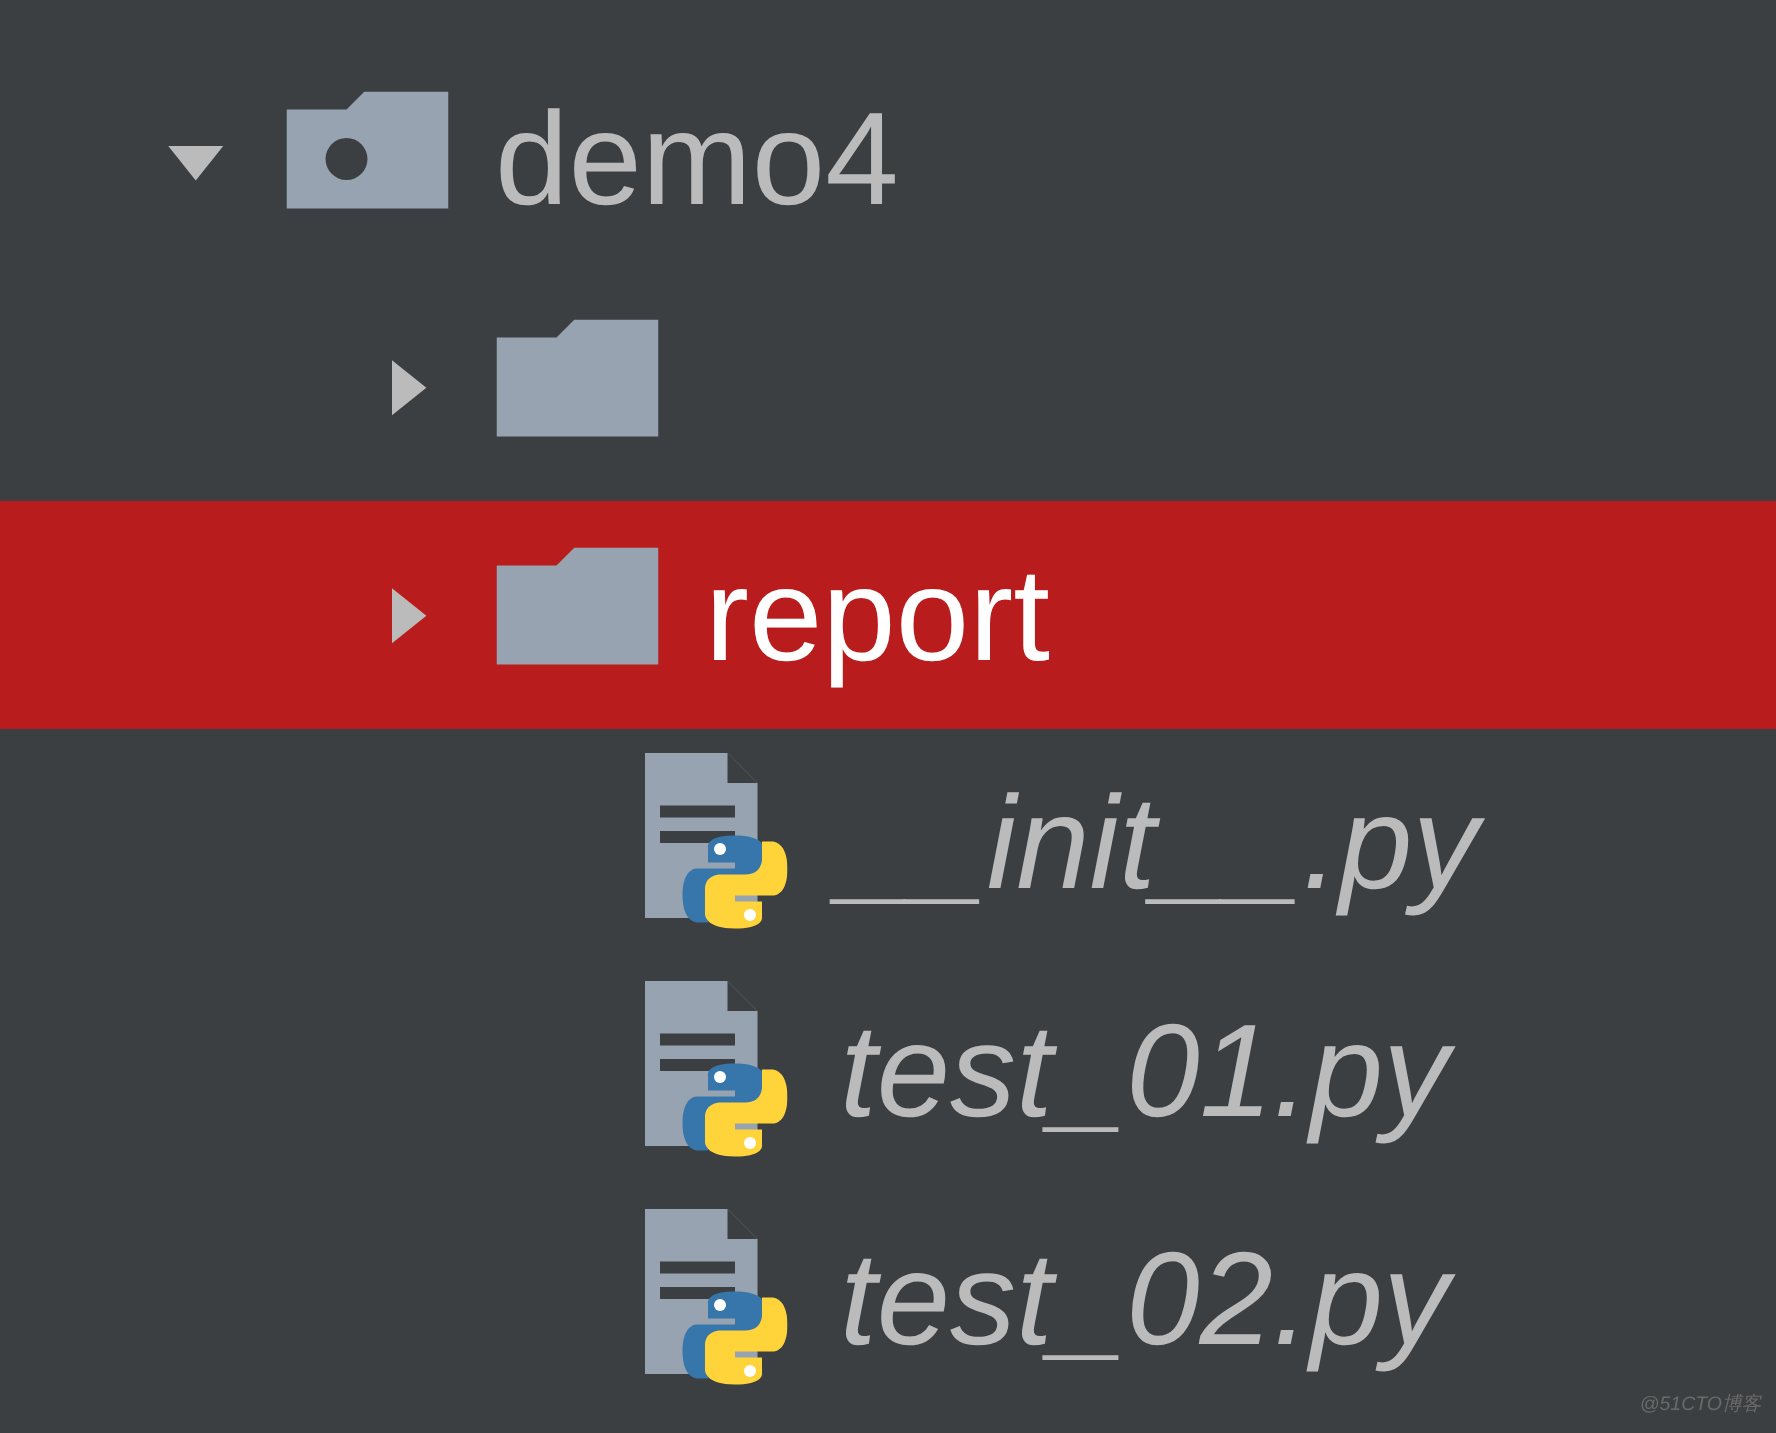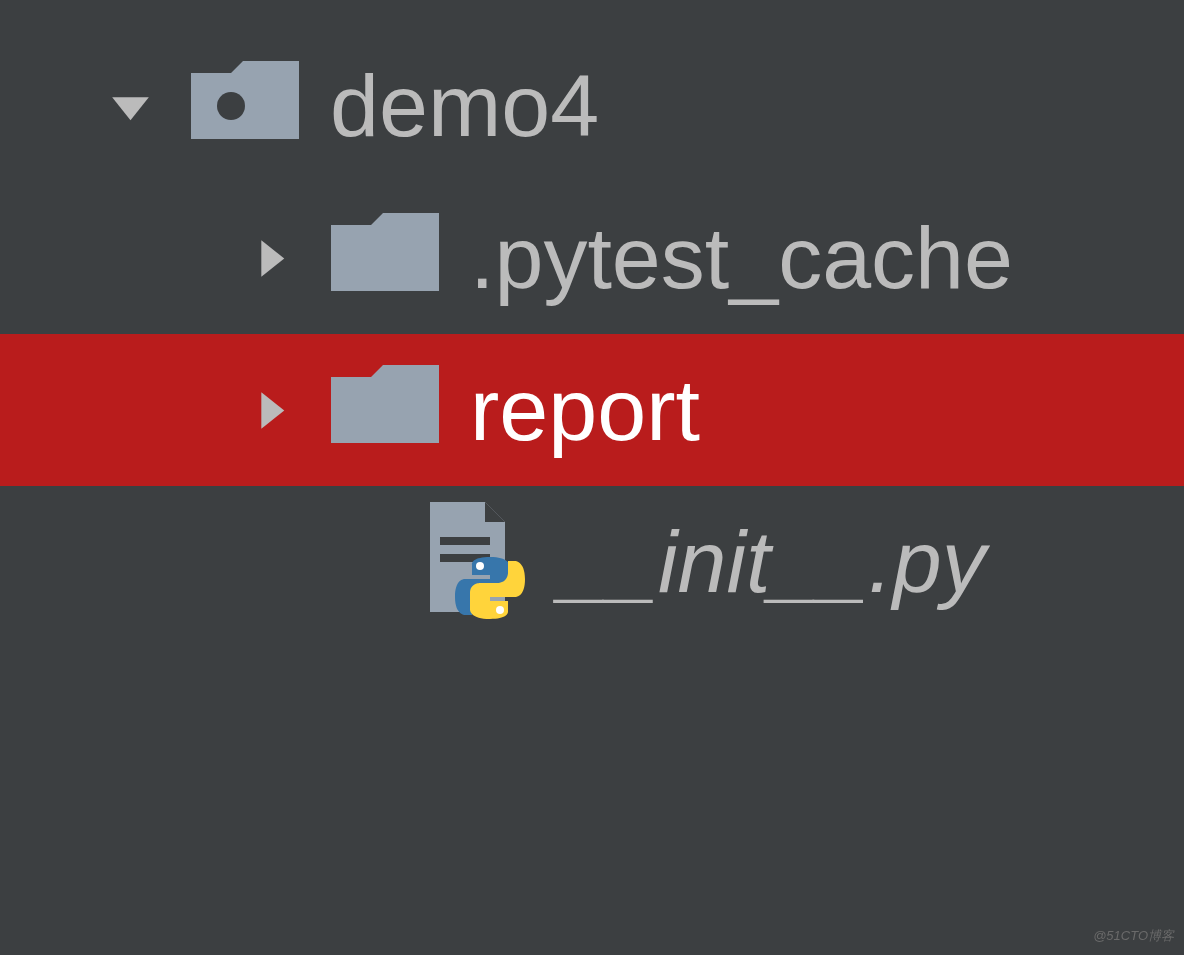--- a/index.html
+++ b/index.html
@@ -93,21 +93,20 @@
     <span class="arrow-container">
       <svg width="55" height="55" viewBox="0 0 24 24">
         <path d="M 8 4 L 8 20 L 18 12 Z" fill="#bbbbbb"></path>
       </svg>
     </span>
     <span class="icon-container">
       <svg width="108" height="90" viewBox="0 0 108 90">
         <path d="M 0 12 L 40 12 L 52 0 L 108 0 L 108 78 L 0 78 Z" fill="#97a3b0"></path>
       </svg>
     </span>
-    <span class="label">.pytest_cache</span>
   </div>
 
   <div class="tree-item indent-1 selected">
     <span class="arrow-container">
       <svg width="55" height="55" viewBox="0 0 24 24">
         <path d="M 8 4 L 8 20 L 18 12 Z" fill="#bbbbbb"></path>
       </svg>
     </span>
     <span class="icon-container">
       <svg width="108" height="90" viewBox="0 0 108 90">
@@ -128,17 +127,51 @@
           <path d="M 30 0 C 10 0 12 8 12 8 L 12 18 L 30 18 L 30 22 L 5 22 C 5 22 -5 21 -5 40 C -5 58 5 58 5 58 L 12 58 L 12 46 C 12 46 12 36 23 36 L 40 36 C 40 36 50 36 50 26 L 50 10 C 50 10 51 0 30 0 Z" fill="#3776ab"></path>
           <circle cx="20" cy="9" r="4" fill="#ffffff"></circle>
           <path d="M 30 62 C 50 62 48 54 48 54 L 48 44 L 30 44 L 30 40 L 55 40 C 55 40 65 41 65 22 C 65 4 55 4 55 4 L 48 4 L 48 16 C 48 16 48 26 37 26 L 20 26 C 20 26 10 26 10 36 L 10 52 C 10 52 9 62 30 62 Z" fill="#ffd43b"></path>
           <circle cx="40" cy="53" r="4" fill="#ffffff"></circle>
         </g>
       </svg>
     </span>
     <span class="label">__init__.py</span>
   </div>
 
+  <div class="tree-item indent-1-noarrow">
+    <span class="icon-container">
+      <svg width="100" height="120" viewBox="0 0 100 120">
+        <path d="M 5 0 L 60 0 L 80 20 L 80 110 L 5 110 Z" fill="#97a3b0"></path>
+        <path d="M 60 0 L 60 20 L 80 20 Z" fill="#3c3f41"></path>
+        <rect x="15" y="35" width="50" height="8" fill="#3c3f41"></rect>
+        <rect x="15" y="52" width="50" height="8" fill="#3c3f41"></rect>
+        <g transform="translate(35, 55)">
+          <path d="M 30 0 C 10 0 12 8 12 8 L 12 18 L 30 18 L 30 22 L 5 22 C 5 22 -5 21 -5 40 C -5 58 5 58 5 58 L 12 58 L 12 46 C 12 46 12 36 23 36 L 40 36 C 40 36 50 36 50 26 L 50 10 C 50 10 51 0 30 0 Z" fill="#3776ab"></path>
+          <circle cx="20" cy="9" r="4" fill="#ffffff"></circle>
+          <path d="M 30 62 C 50 62 48 54 48 54 L 48 44 L 30 44 L 30 40 L 55 40 C 55 40 65 41 65 22 C 65 4 55 4 55 4 L 48 4 L 48 16 C 48 16 48 26 37 26 L 20 26 C 20 26 10 26 10 36 L 10 52 C 10 52 9 62 30 62 Z" fill="#ffd43b"></path>
+          <circle cx="40" cy="53" r="4" fill="#ffffff"></circle>
+        </g>
+      </svg>
+    </span>
+    <span class="label">test_01.py</span>
+  </div>
 
+  <div class="tree-item indent-1-noarrow">
+    <span class="icon-container">
+      <svg width="100" height="120" viewBox="0 0 100 120">
+        <path d="M 5 0 L 60 0 L 80 20 L 80 110 L 5 110 Z" fill="#97a3b0"></path>
+        <path d="M 60 0 L 60 20 L 80 20 Z" fill="#3c3f41"></path>
+        <rect x="15" y="35" width="50" height="8" fill="#3c3f41"></rect>
+        <rect x="15" y="52" width="50" height="8" fill="#3c3f41"></rect>
+        <g transform="translate(35, 55)">
+          <path d="M 30 0 C 10 0 12 8 12 8 L 12 18 L 30 18 L 30 22 L 5 22 C 5 22 -5 21 -5 40 C -5 58 5 58 5 58 L 12 58 L 12 46 C 12 46 12 36 23 36 L 40 36 C 40 36 50 36 50 26 L 50 10 C 50 10 51 0 30 0 Z" fill="#3776ab"></path>
+          <circle cx="20" cy="9" r="4" fill="#ffffff"></circle>
+          <path d="M 30 62 C 50 62 48 54 48 54 L 48 44 L 30 44 L 30 40 L 55 40 C 55 40 65 41 65 22 C 65 4 55 4 55 4 L 48 4 L 48 16 C 48 16 48 26 37 26 L 20 26 C 20 26 10 26 10 36 L 10 52 C 10 52 9 62 30 62 Z" fill="#ffd43b"></path>
+          <circle cx="40" cy="53" r="4" fill="#ffffff"></circle>
+        </g>
+      </svg>
+    </span>
+    <span class="label">test_02.py</span>
+  </div>
 
 </div>
 
 <div class="watermark">@51CTO博客</div>
 
 </body></html>

